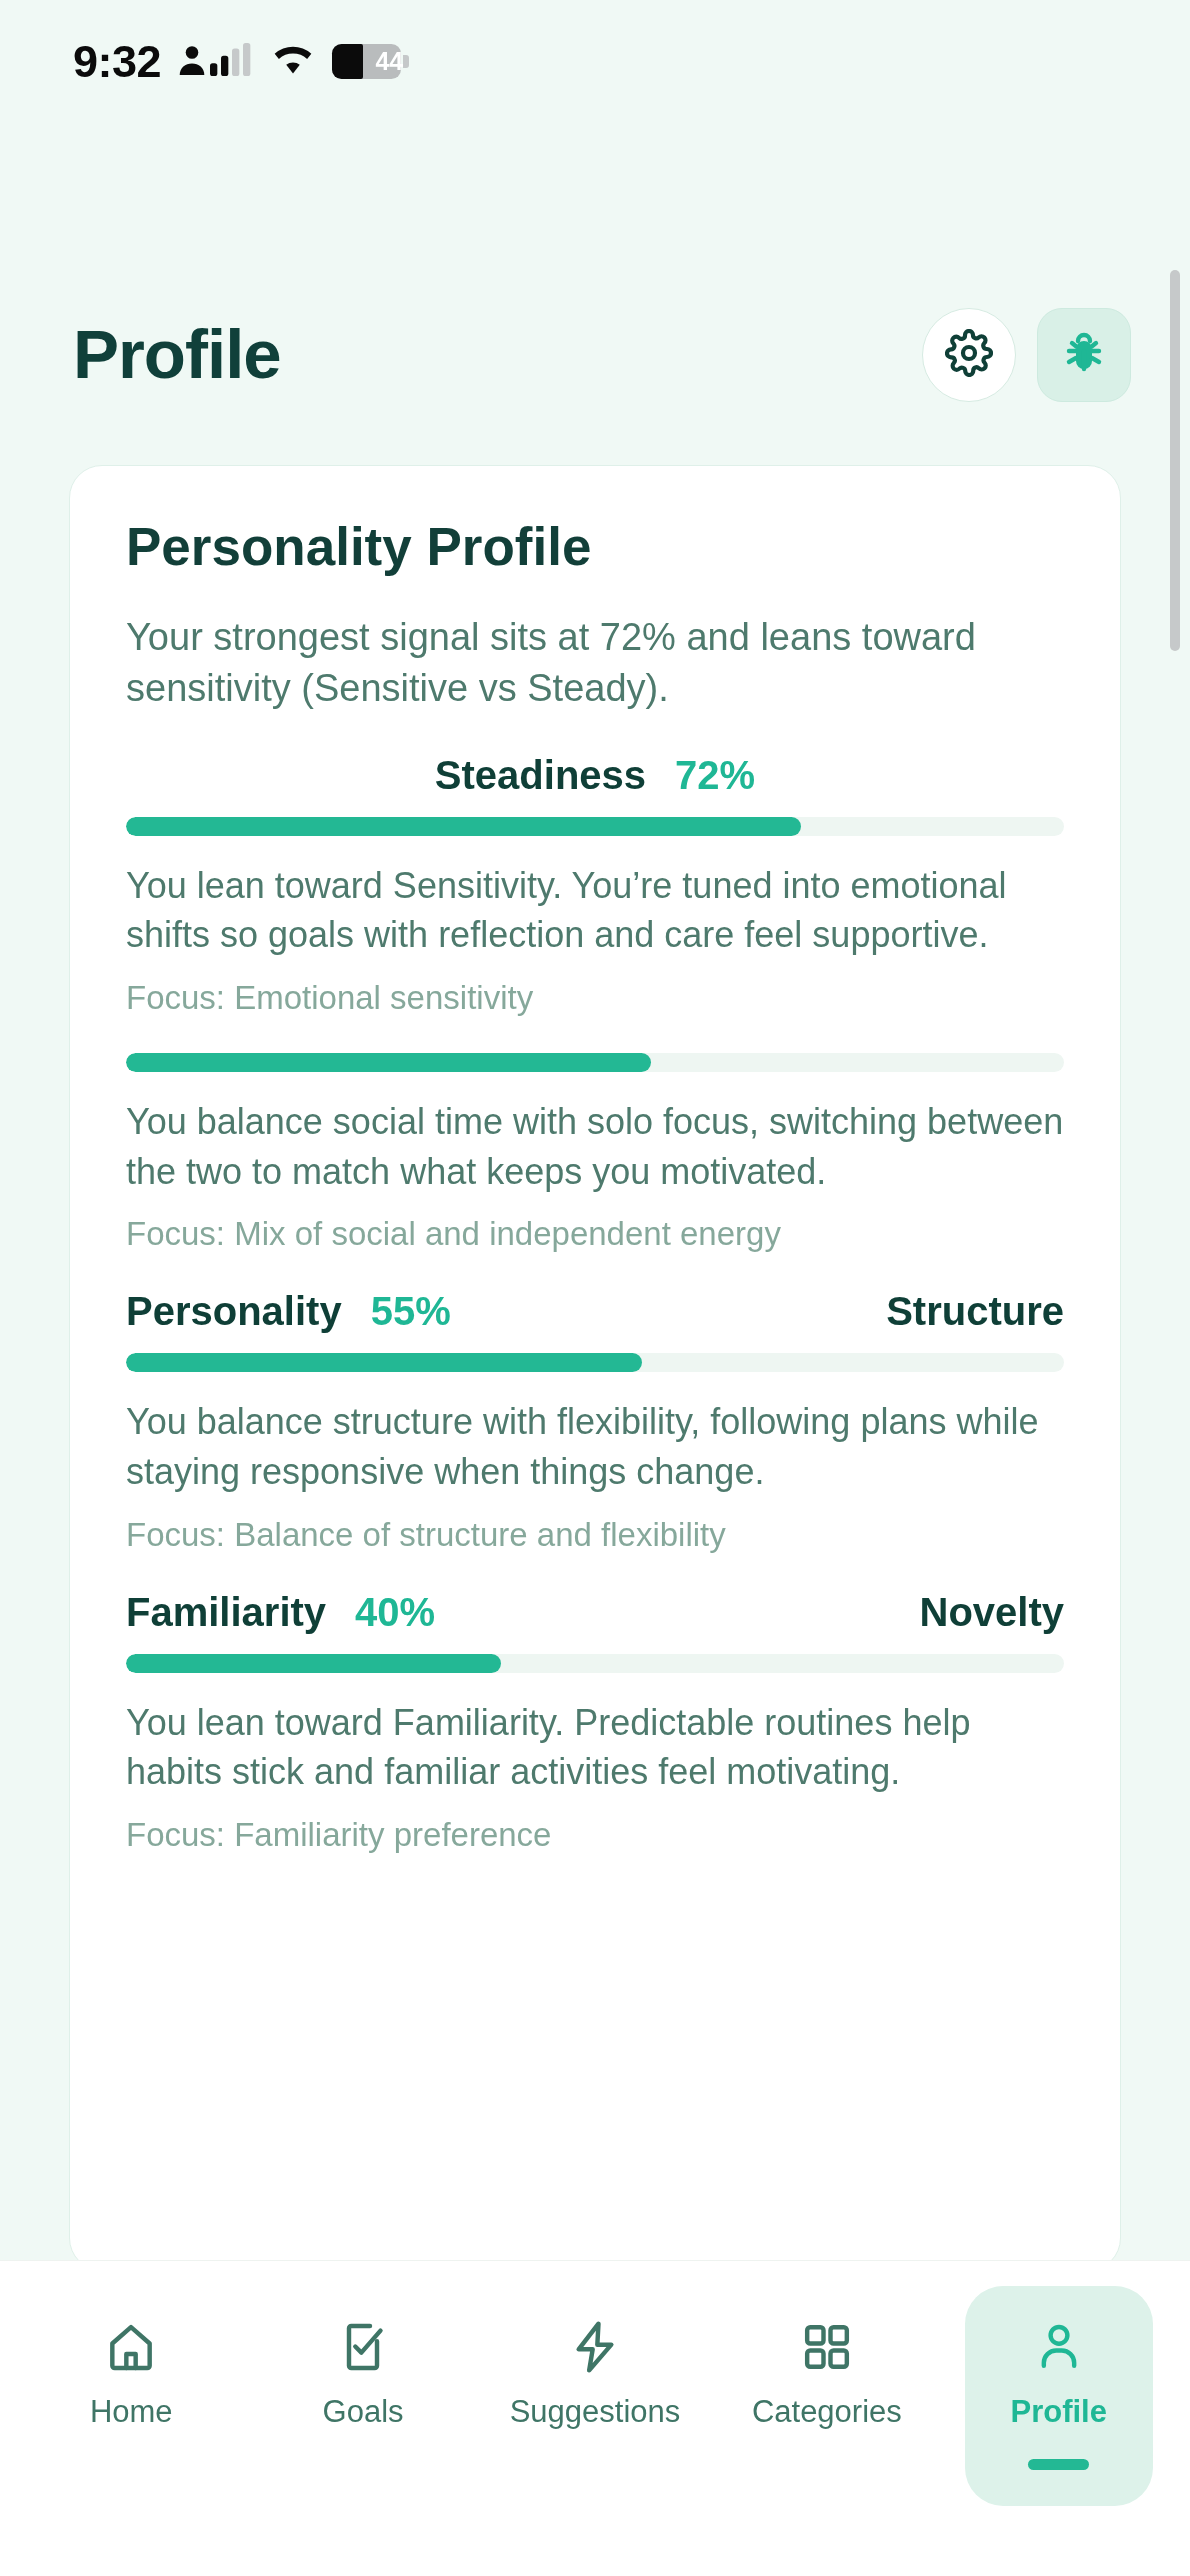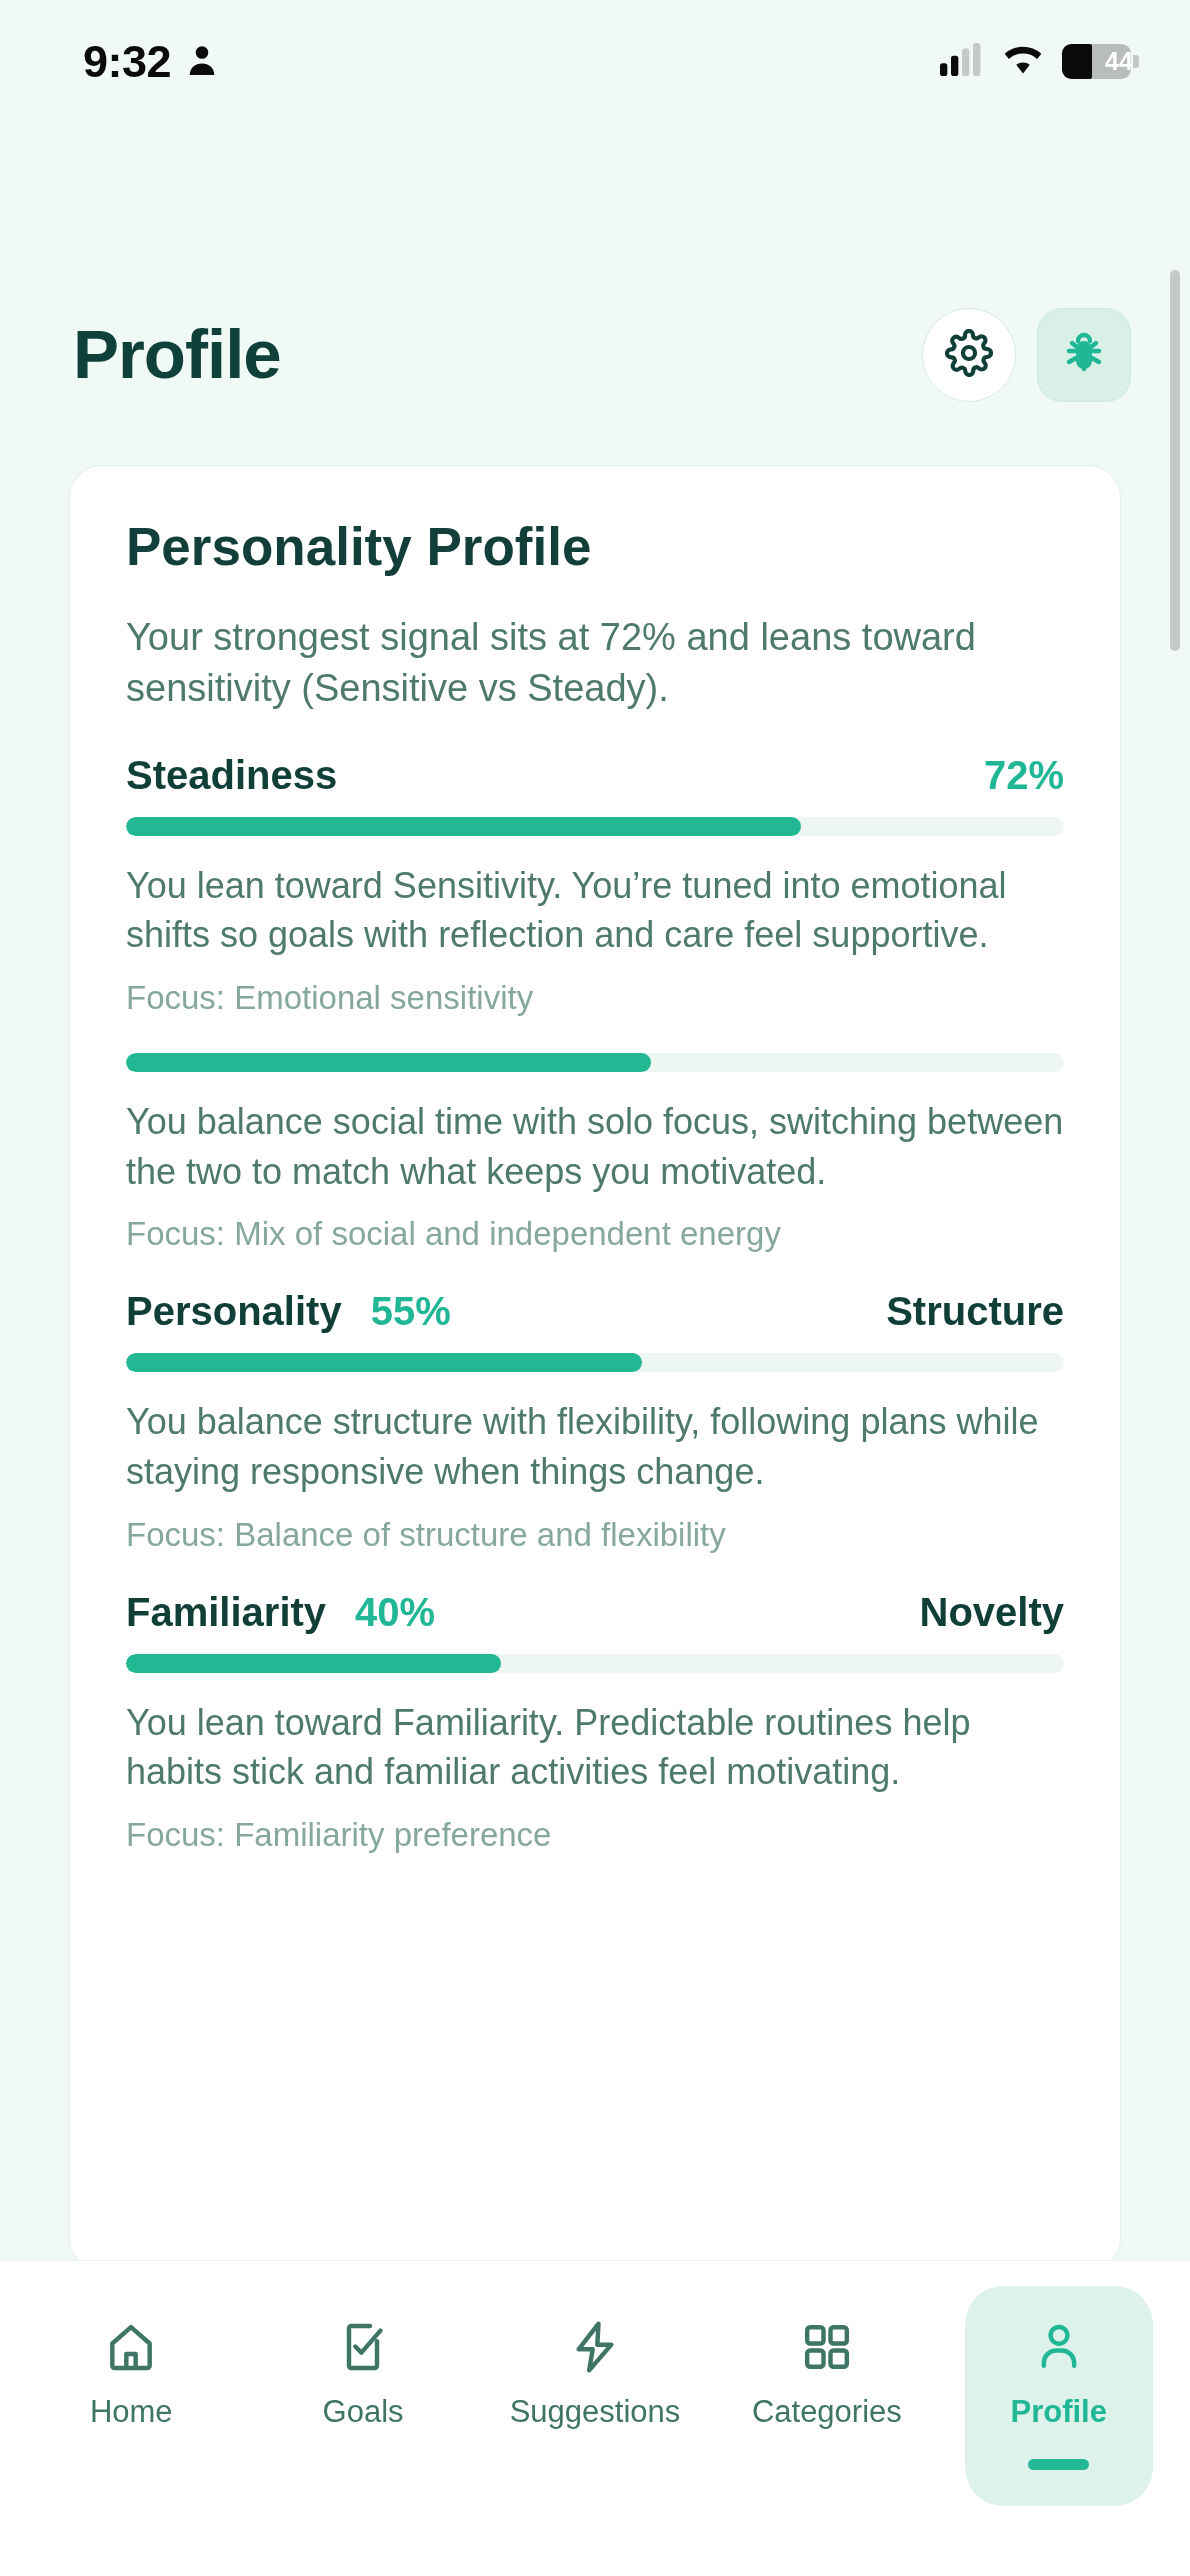--- a/index.html
+++ b/index.html
@@ -6,22 +6,22 @@
   html, body {
     width:1190px; height:2576px;
     font-family:"Liberation Sans", sans-serif;
     background:#f0f9f5;
     overflow:hidden;
   }
   .phone { position:relative; width:1190px; height:2576px; background:#f0f9f5; }
 
   
   .statusbar{
-    position:absolute; top:0; left:10px; right:0; height:123px;
-    display:flex; align-items:center; justify-content:space-between;
+    position:absolute; top:0; left:0; right:0; height:123px;
+    display:flex; align-items:center; justify-content:flex-start;
     padding:0 59px 0 73px;
   }
   .sb-left{ display:flex; align-items:center; gap:13.4px; }
   .sb-time{ font-size:45px; font-weight:600; color:#0b0b0b; letter-spacing:-0.5px; }
   .sb-right{ display:flex; align-items:center; gap:17px; }
   .battery{
     position:relative; width:69px; height:35px; border-radius:9.6px;
     background:#b9bcbd; display:flex; align-items:center;padding-left:43px;
   }
   .battery-fill{
@@ -64,21 +64,21 @@
   }
   .card-inner{ padding:50px 56px 0 56px; }
   .card-title{ font-size:53px; font-weight:700; color:#123f39; margin-bottom:35px; }
   .card-sub{
     font-size:38px; line-height:1.35; color:#4e7a6d; margin-bottom:38px;
   }
 
   
   .trait{ margin-bottom:5.8px; }
   .trait-head{
-    display:flex; align-items:baseline; justify-content:space-between;
+    display:flex; align-items:baseline; justify-content:center;
     margin-bottom:19px;
   }
   .trait-left{ font-size:40px; font-weight:700; color:#0f3f37; }
   .trait-pct{ font-size:40px; font-weight:700; color:#1fb795; flex:0 0 auto; margin-left:29px; }
   .trait-right{ font-size:40px; font-weight:700; color:#0f3f37; text-align:right; flex:1; }
   .bar-track{
     height:19px; width:100%; background:#eef6f2; border-radius:11.5px; overflow:hidden;
     margin-bottom:25px;
   }
   .bar-fill{ height:100%; background:#23b894; border-radius:11.5px; }

